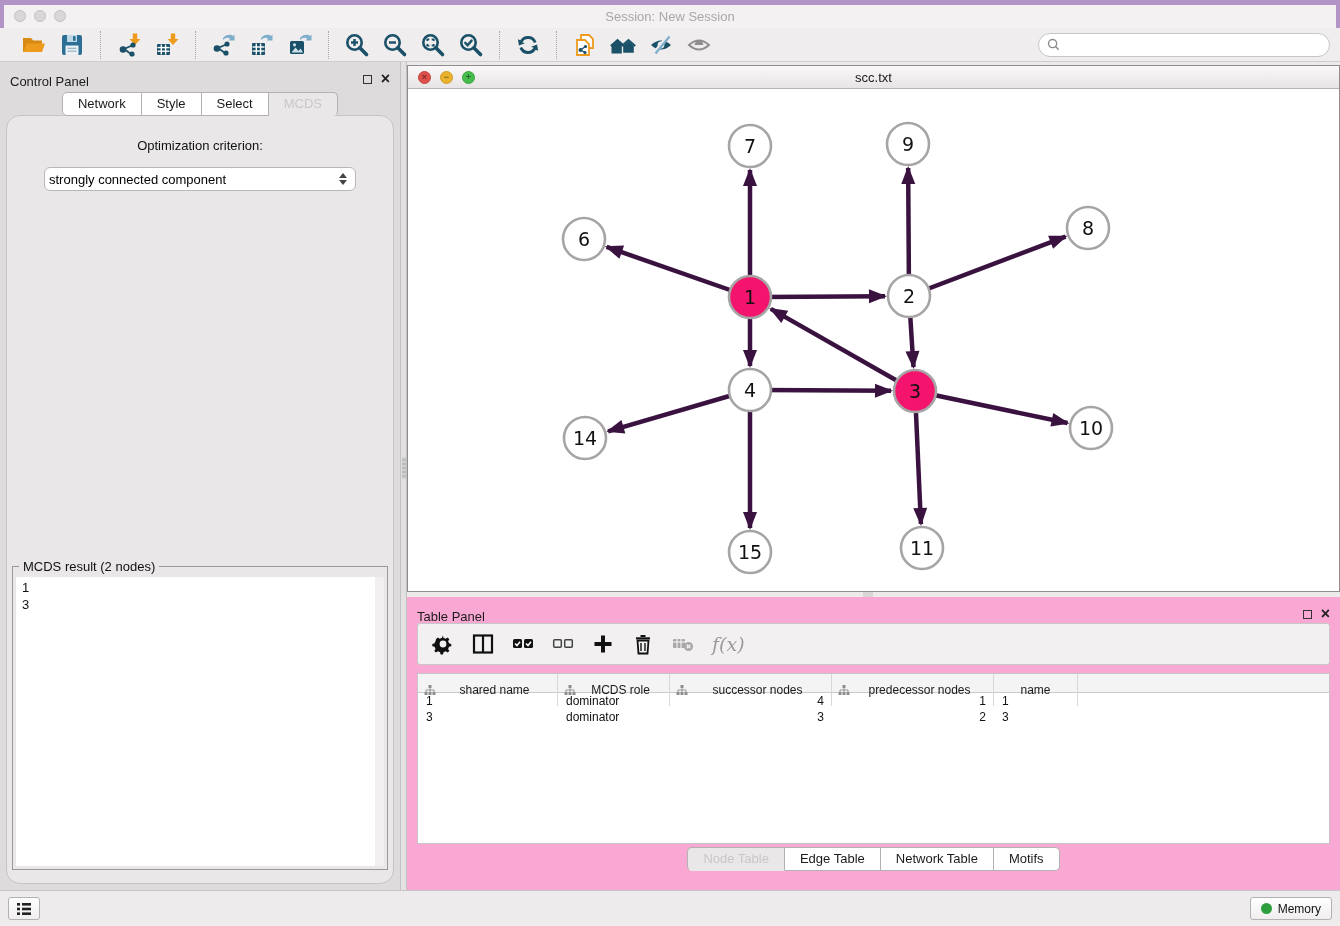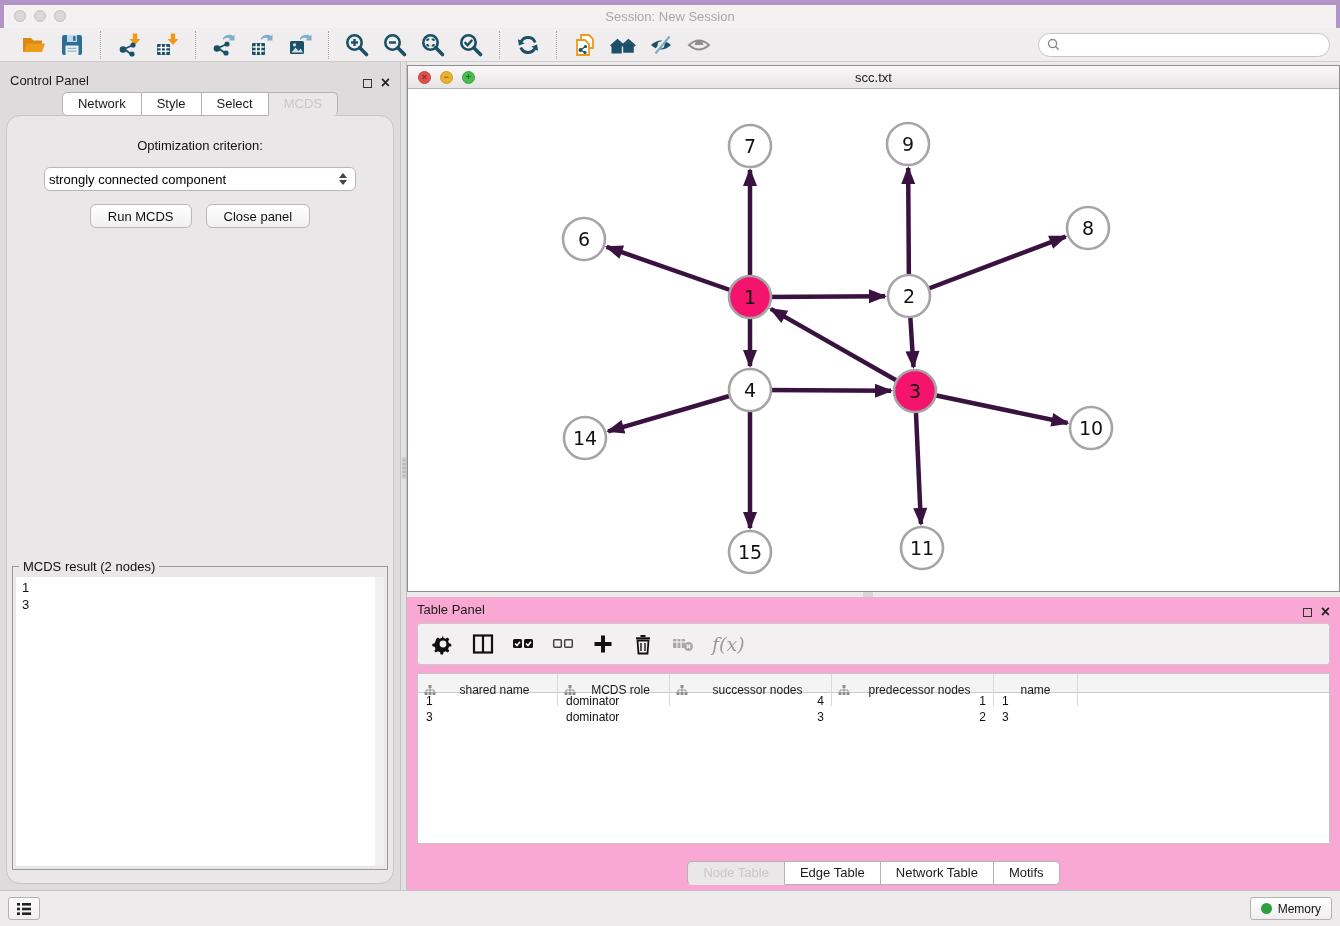--- a/index.html
+++ b/index.html
@@ -30,21 +30,21 @@
   
   .main { display:flex; height:828px; }
   .left-col { width:400px; background:#DDDBDB; display:flex; flex-direction:column; }
   .v-divider { width:7px; background:#E3E1E1; border-left:1px solid #C2C0C0;
     border-right:1px solid #C2C0C0; position:relative; }
   .v-handle { position:absolute; top:395px; left:1px; width:4px; height:22px;
     background:repeating-linear-gradient(#CFCFCF 0 2px, #BDBDBD 2px 4px); }
   .right-col { width:933px; display:flex; flex-direction:column; background:#ECEAEA; }
 
   
-  .panel-header { height:30px; display:flex; align-items:flex-end; padding:4px 10px; }
+  .panel-header { height:30px; display:flex; align-items:flex-start; padding:12px 10px; }
   .panel-header .ph-title { font-size:13px; color:#1c1c1c; }
   .ph-icons { margin-left:auto; display:flex; align-items:center; gap:9px; }
   .float-ic { width:9px; height:9px; border:1.6px solid #333; }
   .close-ic { font-size:16px; font-weight:bold; color:#222; line-height:10px; }
 
   .cp-tabs { display:flex; justify-content:center; height:24px; margin-bottom:-1px; position:relative; z-index:2;}
   .seg { border:1px solid #B3B1B1; border-left:none; background:#fff; padding:3px 15px 4px;
     font-size:13px; color:#1a1a1a; }
   .seg:first-child { border-left:1px solid #B3B1B1; border-radius:5px 0 0 5px;text-align:right; }
   .seg:last-child { border-radius:0 5px 5px 0; }
@@ -103,21 +103,21 @@
   .grid-head { display:flex; height:19px; background:#F5F4F4; border-bottom:1px solid #CCCACA; }
   .gh-cell { display:flex; align-items:center; font-size:12px; color:#1a1a1a;
     border-right:1px solid #D9D7D7; padding:16px 4px; position:relative; }
   .gh-cell .gh-label { flex:1; text-align:center; }
   .gh-cell svg { width:12px; height:11px; margin-left:2px; }
   .gh-fill { flex:1; border-right:none; }
   .grid-body { height:150px; font-size:12px; color:#111; }
   .g-row { display:flex; height:16px; line-height:16px; }
   .g-cell { padding:0 8px; overflow:hidden; white-space:nowrap; }
 
-  .tp-tabs { display:flex; justify-content:center; margin-top:17px; height:24px; }
+  .tp-tabs { display:flex; justify-content:center; margin-top:3px; height:24px; }
 
   
   .statusbar { height:36px; background:#EDEBEB; border-top:1px solid #C6C4C4;
     display:flex; align-items:center; padding:0 8px; }
   .sb-btn { width:32px; height:23px; background:linear-gradient(#FFFFFF,#F0EEEE);
     border:1px solid #B3B1B1; border-radius:3px; display:flex; align-items:center; justify-content:center; }
   .mem-btn { margin-left:auto; height:23px; padding:0 10px; background:linear-gradient(#FFFFFF,#F0EEEE);
     border:1px solid #B3B1B1; border-radius:3px; display:flex; align-items:center; gap:6px; font-size:12px; color:#111; }
   .mem-dot { width:11px; height:11px; border-radius:50%; background:#2E9E3E; }
 </style>
@@ -325,24 +325,20 @@
         <span class="seg sel">MCDS</span>
       </div>
     <div class="cp-content">
       <div class="opt-label">Optimization criterion:</div>
       <div class="combo">
         <span class="val">strongly connected component</span>
         <span class="stepper">
           <span class="tri-up"></span>
             <span class="tri-dn"></span>
         </span>
-      </div>
-      <div class="btn-row">
-        <button class="mac-btn">Run MCDS</button>
-        <button class="mac-btn">Close panel</button>
       </div>
       <div class="result-fieldset">
         <span class="result-legend">MCDS result (2 nodes)</span>
         <div class="result-box">
           <div id="result-lines">
               <div>1</div>
               <div>3</div>
             </div>
           <div class="scroll"></div>
         </div>

